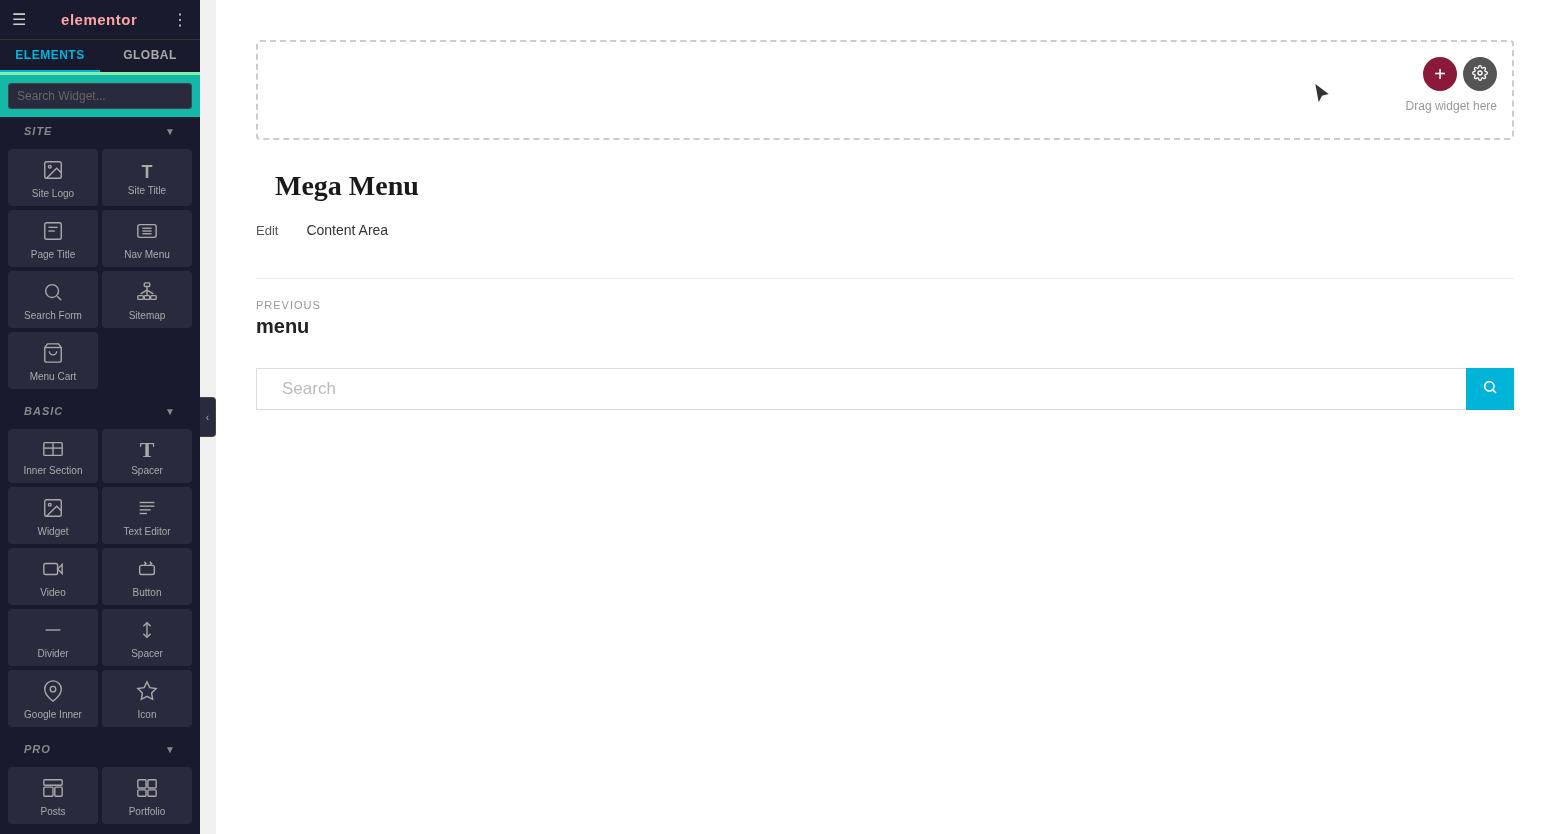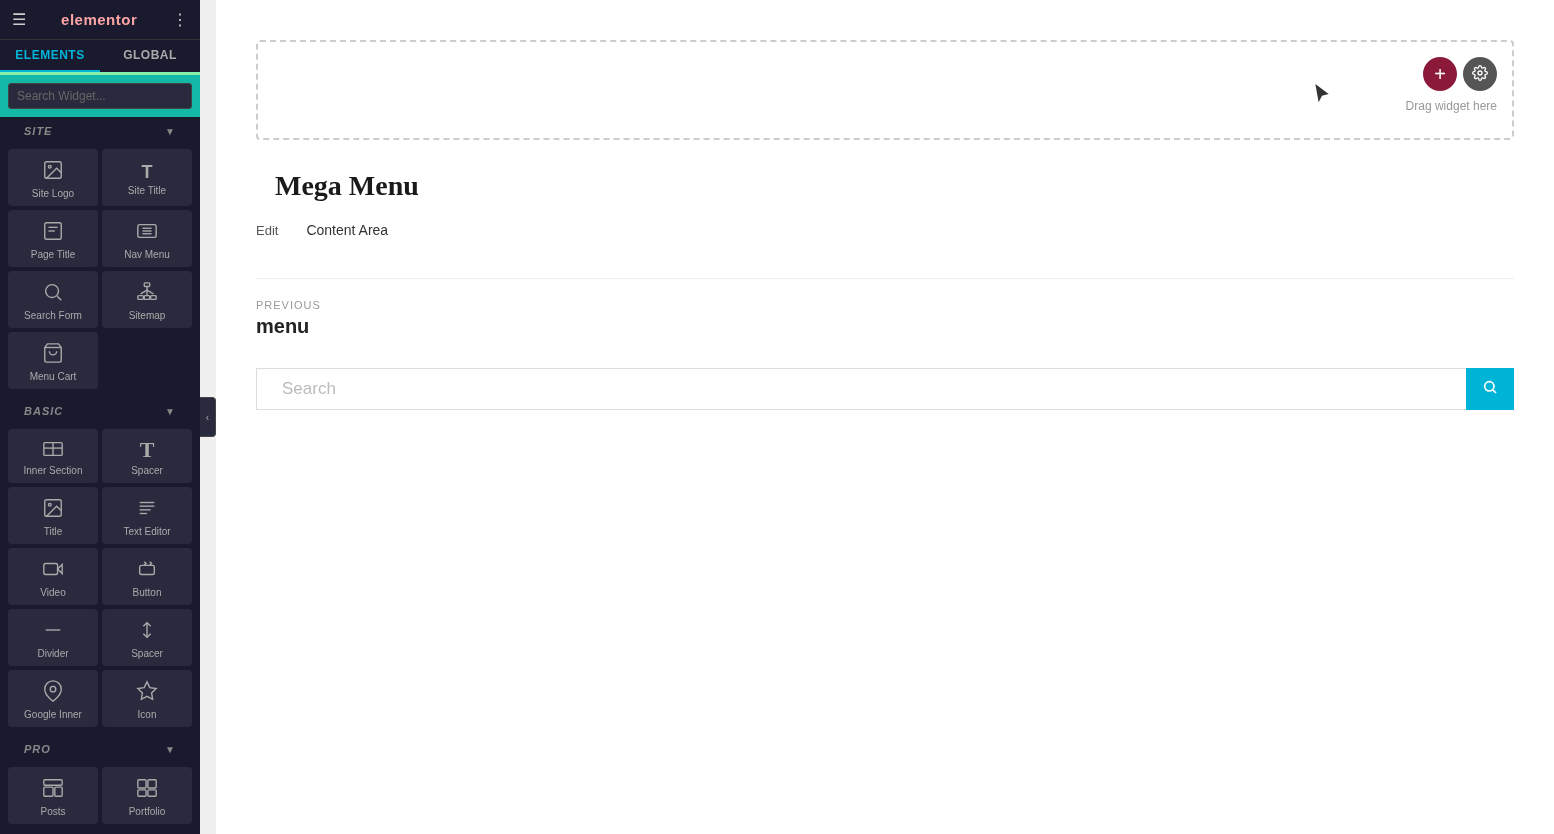--- a/index.html
+++ b/index.html
@@ -396,21 +396,21 @@
       <span class="widget-label">Spacer</span>
     </div>
     <div class="widget-item">
       <div class="widget-icon">
         <svg width="22" height="22" viewBox="0 0 24 24" fill="none" stroke="#aaa" stroke-width="1.5">
             <rect x="3" y="3" width="18" height="18" rx="2"></rect>
             <circle cx="8.5" cy="8.5" r="1.5"></circle>
             <polyline points="21 15 16 10 5 21"></polyline>
           </svg>
       </div>
-      <span class="widget-label">Title</span>
+      <span class="widget-label">Widget</span>
     </div>
     <div class="widget-item">
       <div class="widget-icon">
         <svg width="22" height="22" viewBox="0 0 24 24" fill="none" stroke="#aaa" stroke-width="1.5">
             <line x1="4" y1="6" x2="20" y2="6"></line>
             <line x1="4" y1="10" x2="20" y2="10"></line>
             <line x1="4" y1="14" x2="16" y2="14"></line>
             <line x1="4" y1="18" x2="12" y2="18"></line>
           </svg>
       </div>

